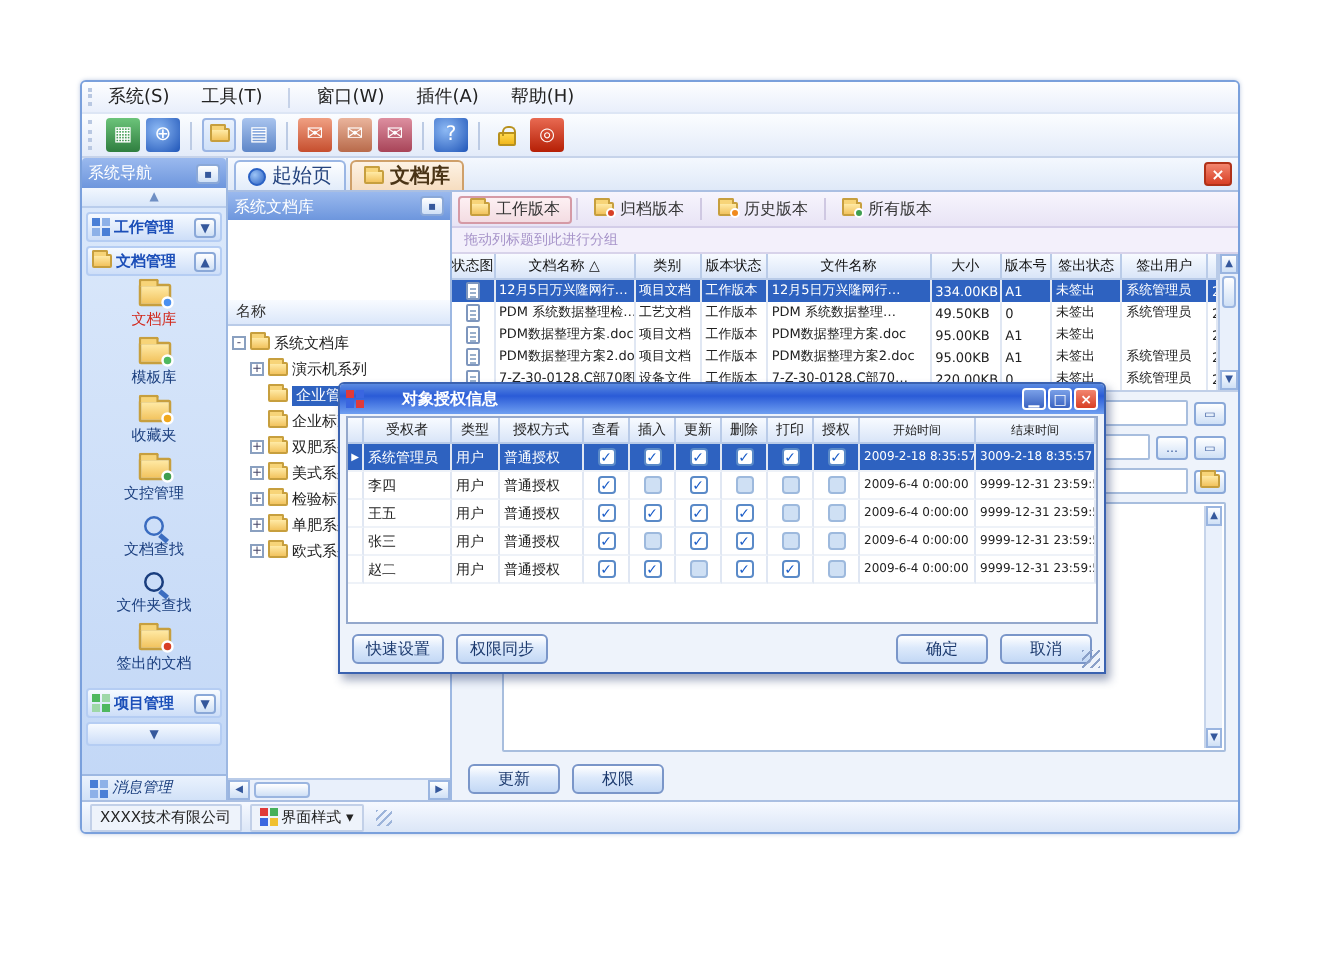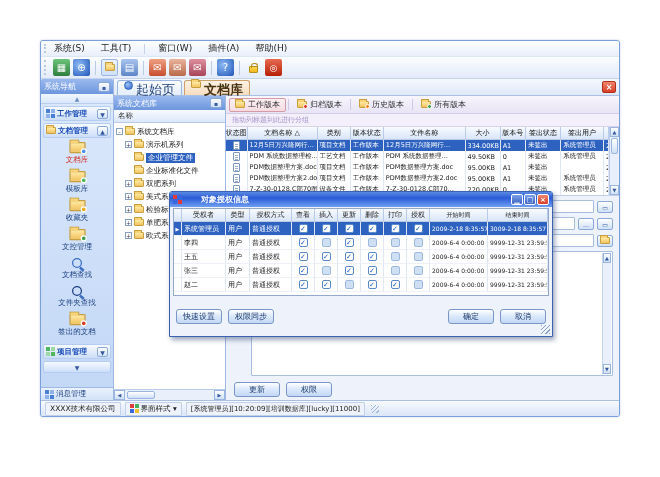--- a/index.html
+++ b/index.html
@@ -62,47 +62,47 @@
   .nav-section .chev { margin-left:auto; width:11px; height:10px; background:linear-gradient(#fff,#cfe0f6);
             border:1px solid #8aa8d8; border-radius:2px; font-size:6px; color:#35589c; text-align:center; line-height:9px; flex:none; }
   .nav-items { display:flex; flex-direction:column; align-items:center; padding:3px 0 0 0; }
   .nav-item { display:flex; flex-direction:column; align-items:center; gap:1px; margin-bottom:5px; cursor:default; }
   .nav-item .bigico { transform:scale(1.25); margin:2px 0; }
   .nav-item .nlabel { font-size:7.5px; color:#1a3e7e; }
   .nav-item.selected .nlabel { color:#d22a1e; }
   .nav-collapse { height:12px; margin:2px 2px; border:1px solid #b5cdf3; border-radius:2px;
             background:linear-gradient(#f6faff,#cddef8); text-align:center; font-size:6px; color:#35589c; line-height:11px; }
   .nav-bottomtab { height:13px; margin-top:auto; display:flex; align-items:center; gap:2px;
-            border-top:1px solid #9db8e2; background:linear-gradient(#eaf2fd,#d2e2f8); padding:0 4px; }
+            border-top:1px solid #9db8e2; background:linear-gradient(#eaf2fd,#d2e2f8); padding:0 4px;font-style:italic; }
   .nav-bottomtab .tlabel { font-size:7.5px; color:#1a3e7e; }
 
   
   .center { flex:1; display:flex; flex-direction:column; min-width:0; }
   .tabbar { height:17px; display:flex; align-items:flex-end; gap:2px; padding:1px 3px 0 3px;
             background:linear-gradient(#f4f8fe,#dfe9f8); border-bottom:1px solid #aabfe2; }
-  .tab { height:15px; display:flex; align-items:flex-start; gap:3px; padding:0 6px; font-size:13px;
+  .tab { height:15px; display:flex; align-items:center; gap:3px; padding:0 6px; font-size:10px;
          border:1px solid #9ab6e4; border-bottom:none; border-radius:3px 3px 0 0;
          background:linear-gradient(#fdfeff,#e2ecfa); color:#25447e; }
   .tab.active { background:linear-gradient(#fdf2e4,#f6ddc0); border-color:#cfa06a; font-weight:bold; color:#4a3416; }
   .tab .tico { width:9px; height:9px; border-radius:50%; background:radial-gradient(circle at 35% 35%,#9cc4f6,#2b62c4);
          border:1px solid #2b62c4; }
   .tabbar .close { margin-left:auto; margin-bottom:2px; width:14px; height:12px; border-radius:2px;
          background:linear-gradient(#f2856f,#d83f25); border:1px solid #b03118; color:#fff; font-size:8px;
          line-height:11px; text-align:center; font-weight:bold; }
 
   .workspace { flex:1; display:flex; min-height:0; }
 
   
   .treepanel { width:112px; display:flex; flex-direction:column; border-right:1px solid #9db8e2; background:#fff; }
   .tree-header { height:14px; background:linear-gradient(#9ab9ee,#6d96dd); color:#fff; font-size:8px;
          display:flex; align-items:center; padding:0 3px; }
   .tree-header .hbtn { margin-left:auto; width:12px; height:10px; background:linear-gradient(#fff,#cfe0f6);
          border:1px solid #8aa8d8; border-radius:2px; font-size:6px; color:#35589c; text-align:center; line-height:9px; }
   .tree-colhead { height:13px; background:linear-gradient(#f8fbff,#dbe7fa); border-bottom:1px solid #b9cbe8;
-         font-size:7.5px; color:#333; display:flex; align-items:center; padding:0 4px; }
+         font-size:7.5px; color:#333; display:flex; align-items:center; padding:0 4px;margin-top:40px; }
   .tree-body { flex:1; overflow:hidden; padding:2px 0 0 2px; }
   .tnode { display:flex; align-items:center; gap:2px; height:13px; font-size:7.5px; color:#222; white-space:nowrap; }
   .tnode .exp { width:7px; height:7px; border:1px solid #8aa0c0; background:#fff; font-size:6px; line-height:6px;
          text-align:center; color:#446; flex:none; }
   .tnode .noexp { width:7px; flex:none; }
   .tnode.child { padding-left:9px; }
   .tnode .tlab.sel { background:#2e62c0; color:#fff; padding:0 2px; }
   .tree-hscroll { height:11px; border-top:1px solid #b9cbe8; background:#e9f0fb; display:flex; align-items:center; }
   .hs-btn { width:11px; height:10px; background:linear-gradient(#fdfeff,#cfe0f6); border:1px solid #9ab5e0;
          font-size:5px; color:#35589c; text-align:center; line-height:9px; }
@@ -185,21 +185,21 @@
          white-space:nowrap; color:#222; border-bottom:1px solid #eef2f8; }
   .drow.head .dcell { justify-content:center; background:linear-gradient(#f8fbff,#d9e5f8);
          border-right:1px solid #b9cbe8; border-bottom:1px solid #b9cbe8; }
   .drow.sel .dcell { background:#2e62c0; color:#fff; }
   .d-mk{width:8px;justify-content:center;padding:0;} .d-g{width:44px;} .d-t{width:24px;} .d-m{width:42px;}
   .d-p{width:23px;justify-content:center;} .d-s{width:58px;font-size:6px;} .d-e{flex:1;font-size:6px;}
   .chk { width:9px; height:9px; border-radius:2px; border:1px solid #9db9dd; background:#cfe0f4;
          display:flex; align-items:center; justify-content:center; font-size:7px; color:#1a5cc8; font-weight:bold; }
   .chk.checked { background:#fff; border-color:#5a8ac8; }
   .chk.checked::after { content:"✓"; }
-  .dlg-btnrow { height:40px; display:flex; align-items:center; gap:6px; padding:12px 6px;text-align:right; }
+  .dlg-btnrow { height:24px; display:flex; align-items:center; gap:6px; padding:12px 6px;text-align:right; }
   .dlg-btnrow .sp { flex:1; }
   .dlg-grip { position:absolute; right:2px; bottom:2px; width:9px; height:9px;
          background:repeating-linear-gradient(135deg,#8aa0c8 0 1px,transparent 1px 3px); }
   .dlg-ico { display:grid; grid-template-columns:4px 4px; grid-template-rows:4px 4px; gap:1px; }
 </style>
 </head>
 <body>
 
 <div class="app">
 
@@ -563,21 +563,20 @@
     <span class="scell">XXXX技术有限公司</span>
     <span class="scell" style="display:flex;align-items:center">
       <span class="style-ico">
           <i style="background:#e03a3a"></i>
           <i style="background:#46b05a"></i>
           <i style="background:#3a66e0"></i>
           <i style="background:#f0c030"></i>
         </span>
       <span>界面样式</span>&nbsp;<span>▾</span>
     </span>
-    <span class="scell" style="font-size:7px">[系统管理员][10:20:09][培训数据库][lucky][11000]</span>
     <span class="grip"></span>
   </div>
 
   <div class="dialog">
     <div class="dlg-title">
       <span class="dlg-ico">
           <i style="background:#e03a3a"></i>
           <i style="background:#3a66e0"></i>
           <i style="background:#3a66e0"></i>
           <i style="background:#e03a3a"></i>

